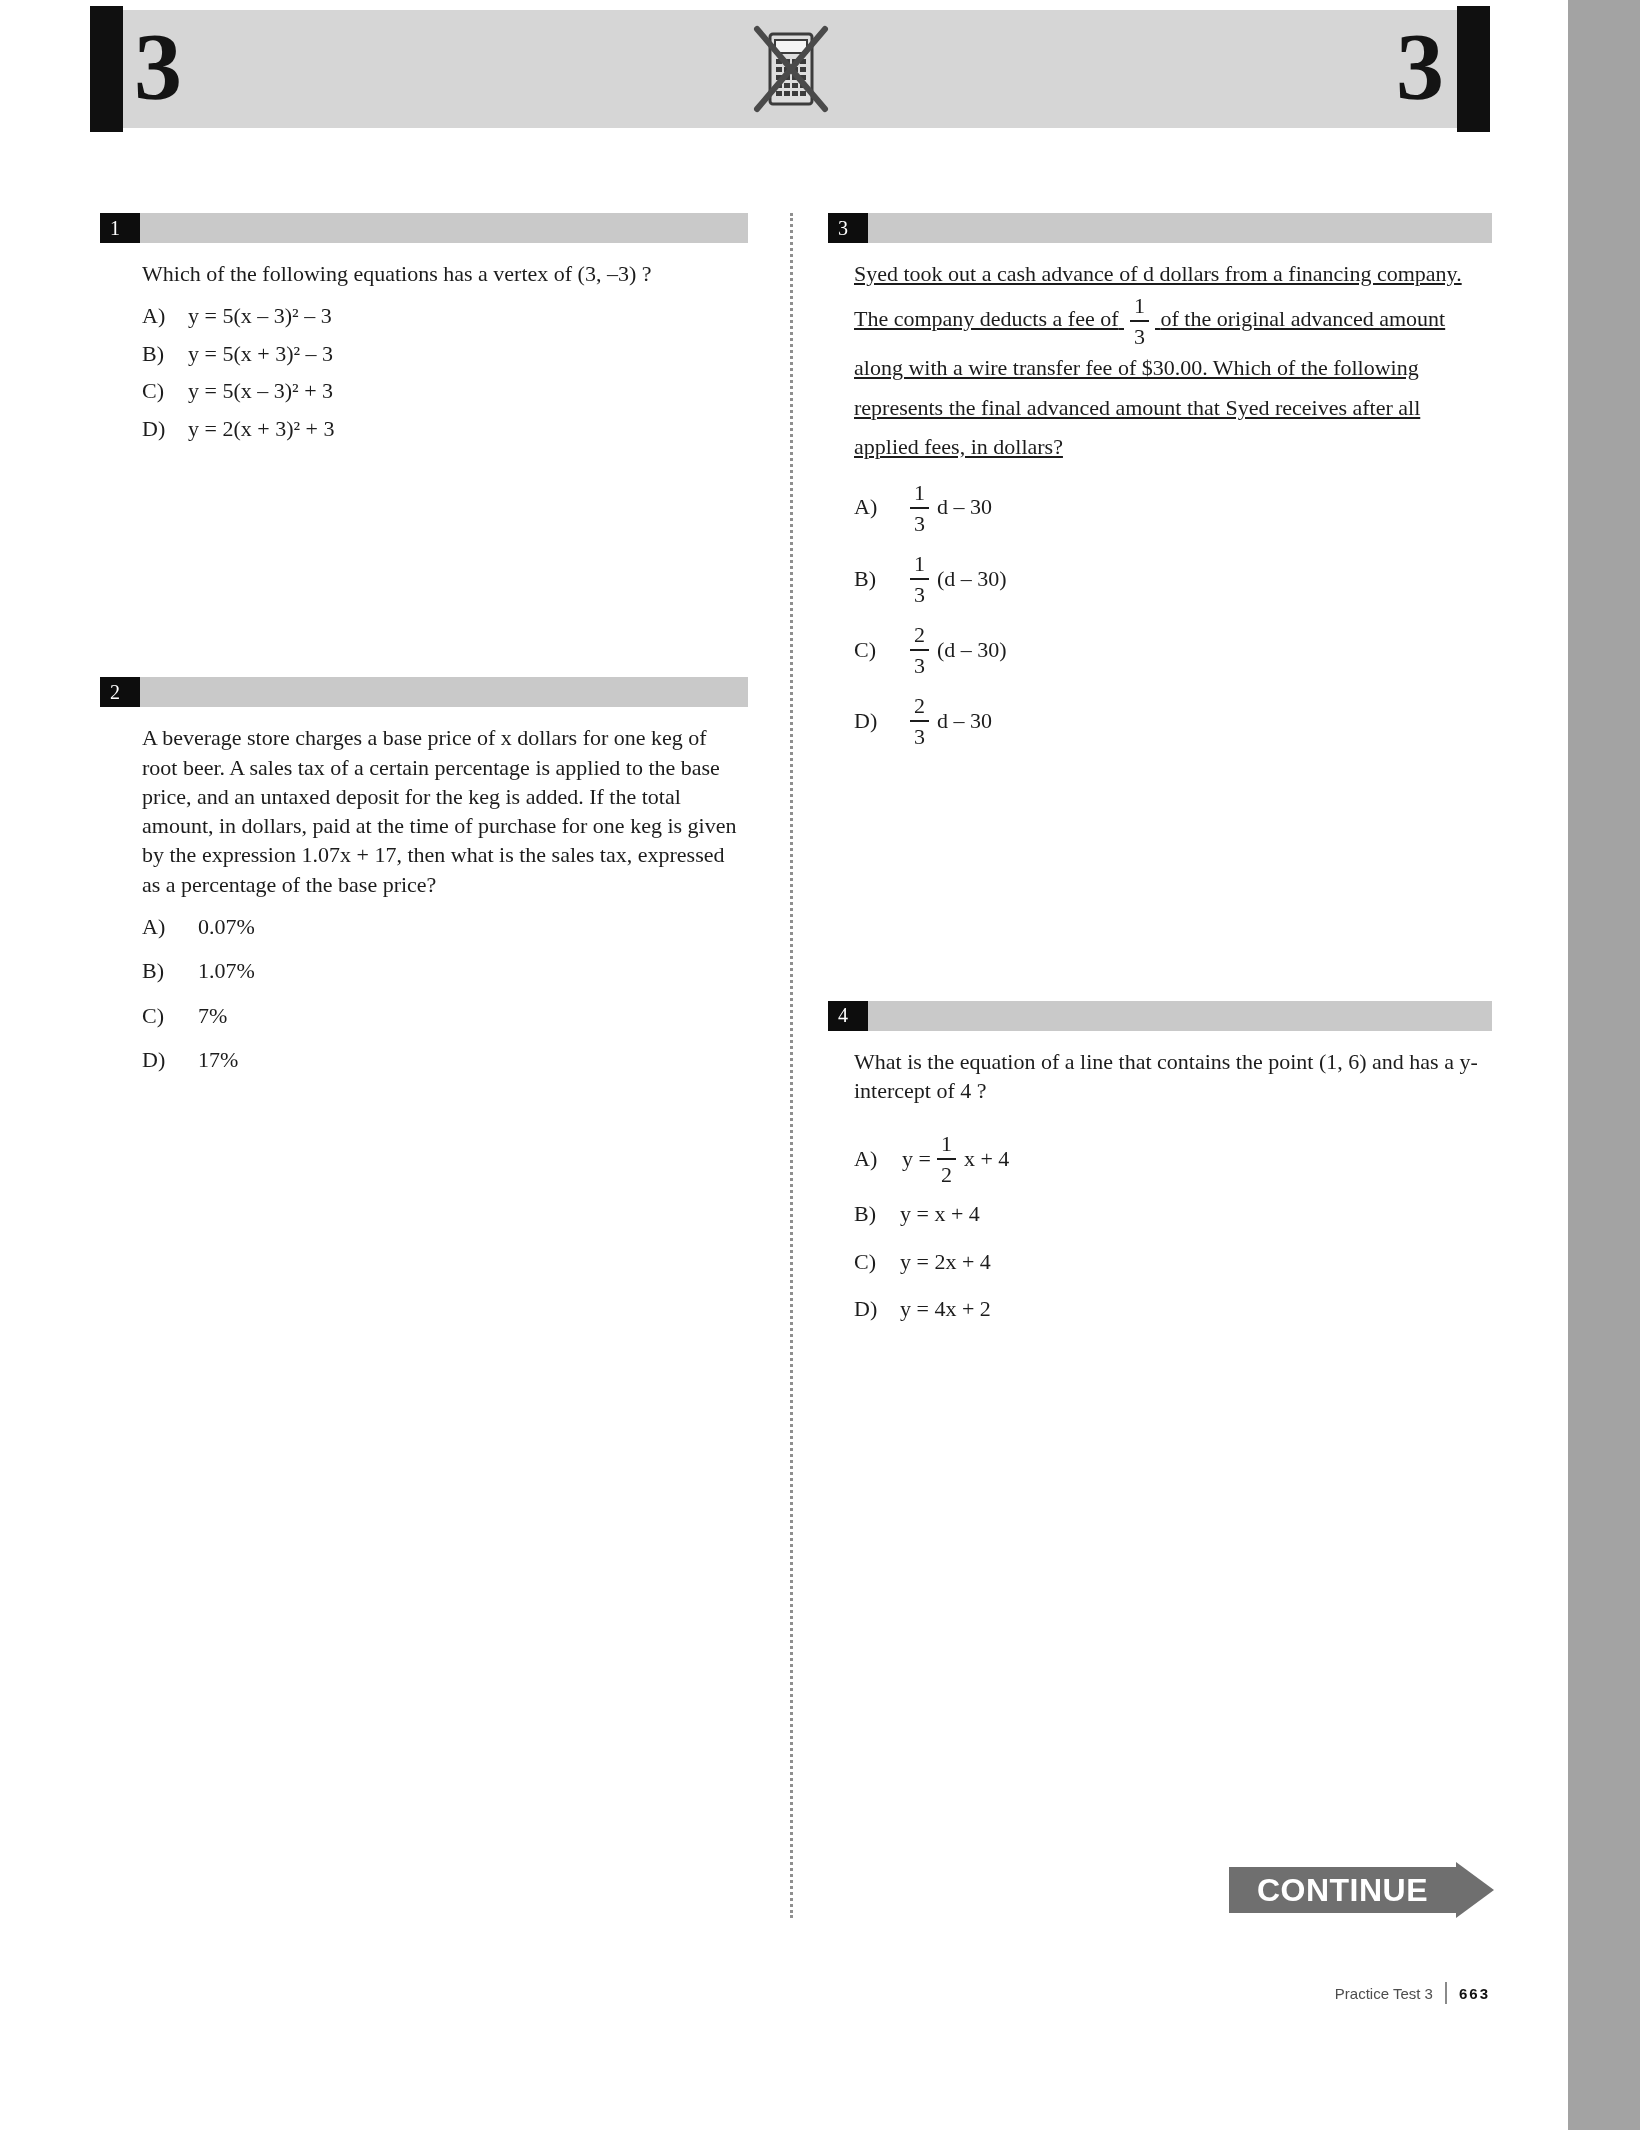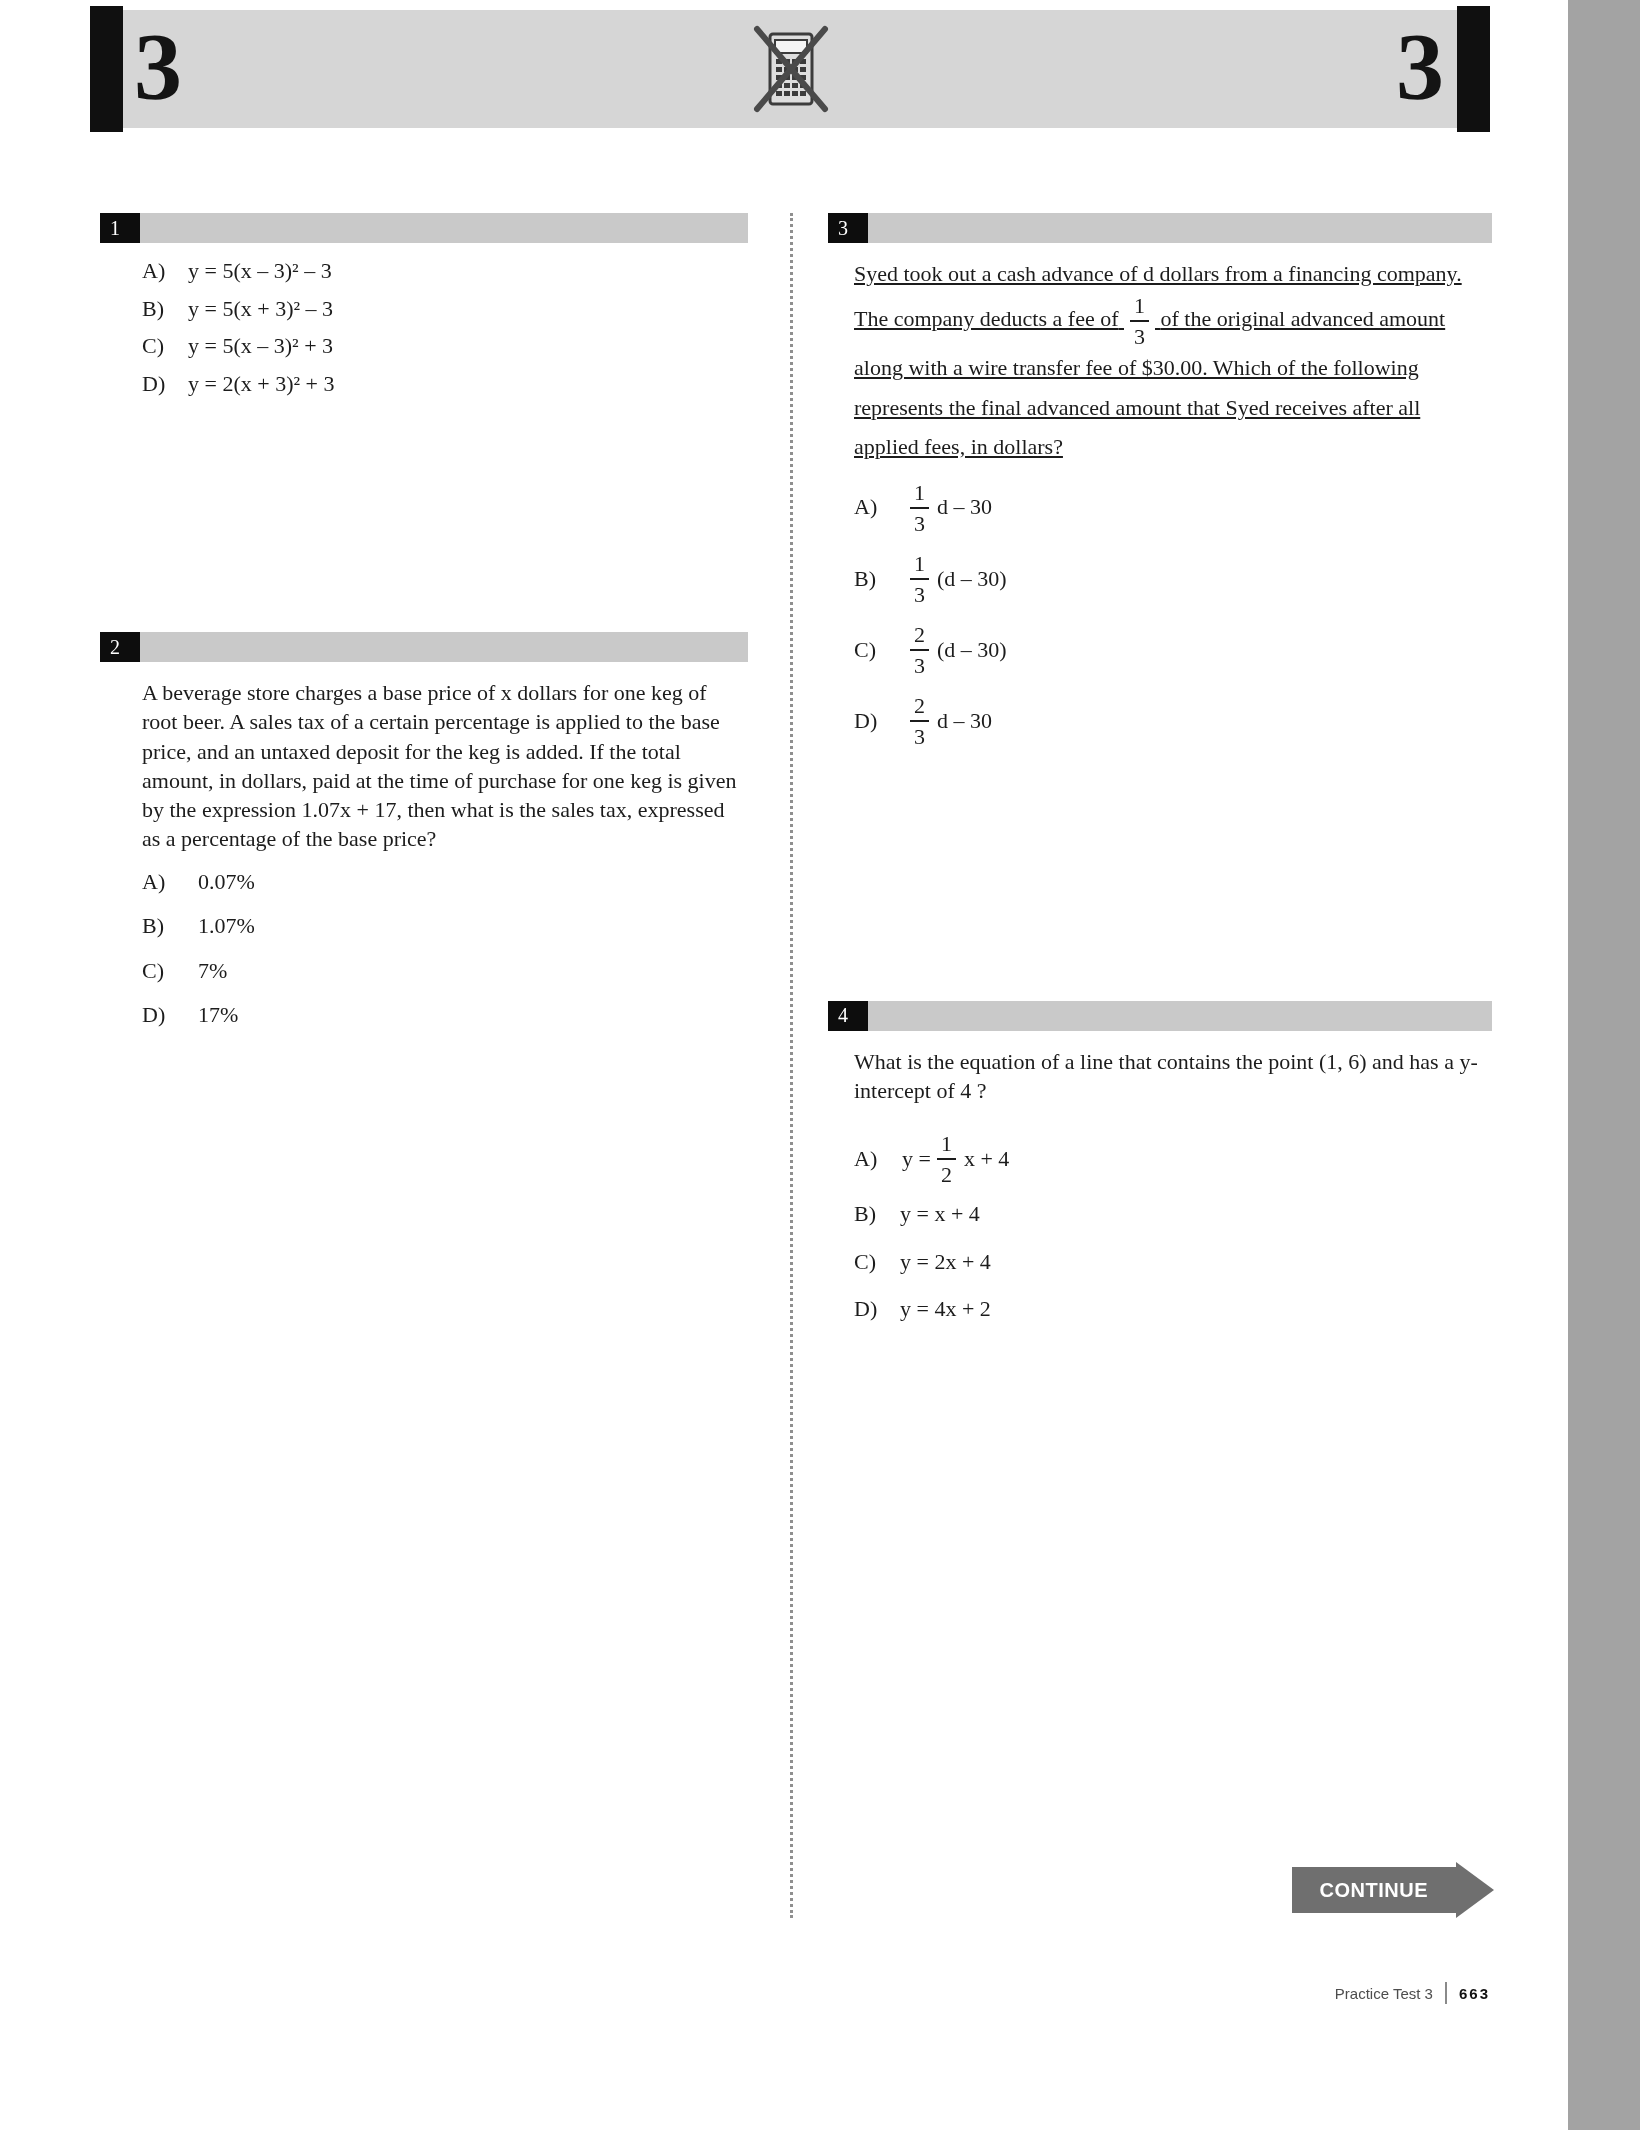--- a/index.html
+++ b/index.html
@@ -60,21 +60,21 @@
   .q4 .choices { margin-top:26px; }
   .q4 .choice { margin-bottom:20px; }
   .q4 .fchoice { margin-bottom:14px; }
   .q4 .choice .letter, .q4 .fchoice .letter { flex:0 0 46px; }
 
   
   .continue { position:absolute; top:1862px; right:146px; display:flex; align-items:center; }
   .continue .bar {
     background:#6f6f6f; color:#ffffff; height:46px; line-height:46px;
     padding:0 28px; font-family:"Liberation Sans", sans-serif;
-    font-weight:700; font-size:20px; letter-spacing:0.5px;text-align:right;
+    font-weight:700; font-size:32px; letter-spacing:0.5px;text-align:right;
   }
   .continue .head {
     width:0; height:0; border-top:28px solid transparent;
     border-bottom:28px solid transparent; border-left:38px solid #6f6f6f;
   }
 
   
   .footer {
     position:absolute; top:1982px; right:150px; display:flex; align-items:center;
     font-family:"Liberation Sans", sans-serif; font-size:15px;
@@ -126,20 +126,21 @@
 </div>
 
 <div class="content">
 
   <div class="col-left">
 
     <div>
       <div class="qbar">
         <div class="qnum">1</div>
       </div>
+      <p class="stem">Which of the following equations has a vertex of (3, –3) ?</p>
       <div class="choices">
         <div class="choice">
           <span class="letter">A)</span>
           <span class="ctext">y = 5(x – 3)² – 3</span>
         </div>
         <div class="choice">
           <span class="letter">B)</span>
           <span class="ctext">y = 5(x + 3)² – 3</span>
         </div>
         <div class="choice">

